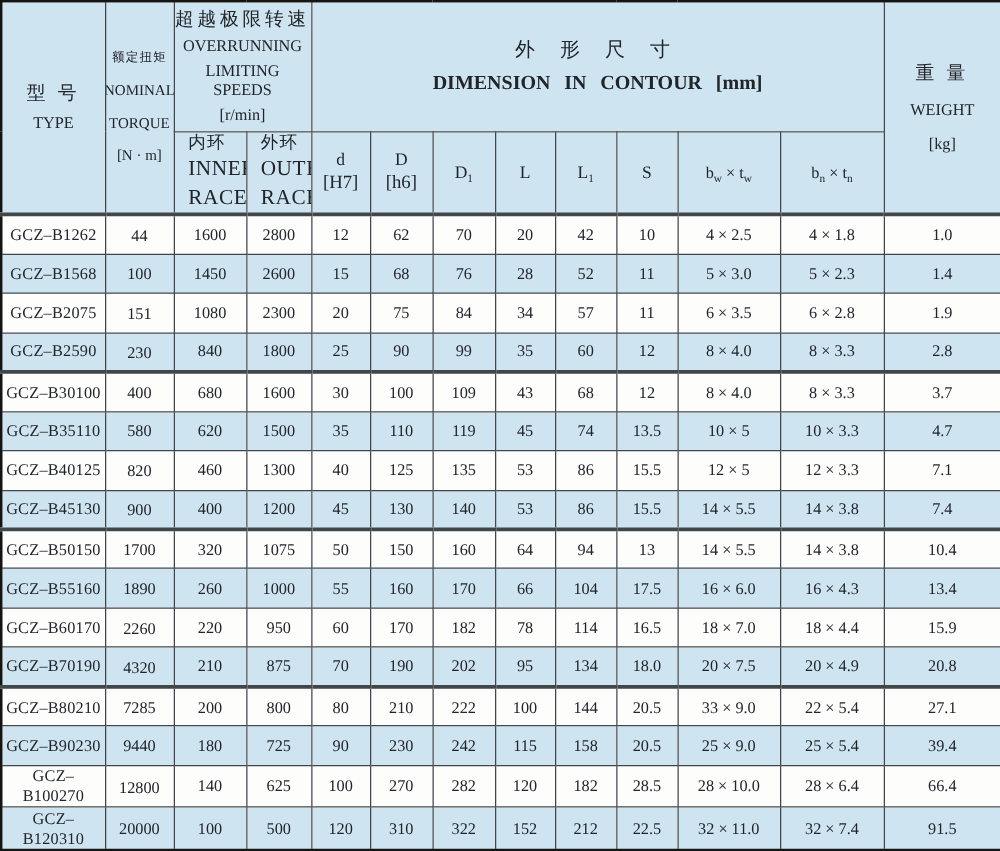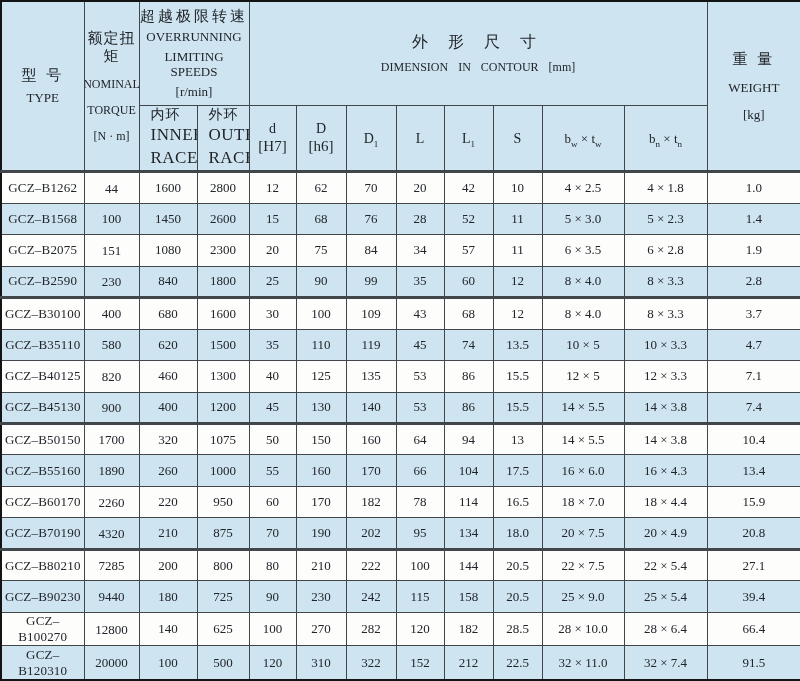--- a/index.html
+++ b/index.html
@@ -22,28 +22,28 @@
   thead tr.head-sub{height:60px;}
   thead tr.head-sub th,thead th[rowspan]{border-bottom:3px solid var(--border);}
   tbody tr{height:31px;background:var(--row-bg);}
   tbody tr.alt{background:var(--row-alt-bg);}
   tbody tr.group-end td{border-bottom:3px solid var(--border);}
   td{font-size:13px;}
   td[data-field="torque"]{padding-top:1px;}
   td[data-field="type"]{font-size:13px;letter-spacing:.2px;}
   .stack{display:flex;flex-direction:column;align-items:center;justify-content:center;height:100%;}
   .zh-lg{font-size:15px;letter-spacing:3px;line-height:1.2;}
-  .zh-md{font-size:15px;letter-spacing:1px;line-height:1.2;}
+  .zh-md{font-size:10px;letter-spacing:1px;line-height:1.2;}
   .en-md{font-size:13px;line-height:1.2;}
   .en-sm{font-size:12px;line-height:1.2;}
   .gap6>*{margin:3px 0;font-family:Liberation Serif, serif;}
   .gap10>*{margin:6px 0;}
   .speeds-stack>*{margin:2px 0;}
   .dim-zh{font-size:16px;letter-spacing:8px;margin-bottom:7px;}
-  .dim-en{font-size:12px;word-spacing:7px;}
+  .dim-en{font-size:16px;word-spacing:7px;font-weight:bold;}
   .race-cell .stack{align-items:flex-start;padding-left:11px;}
   .race-zh{font-size:14px;letter-spacing:1px;line-height:1.35;}
   .race-en{font-size:17px;letter-spacing:.5px;line-height:1.35;}
   .sub-main{font-size:14px;line-height:1.25;}
   .sub-unit{font-size:15px;line-height:1.25;}
   sub{font-size:9px;line-height:0;}
   .kw{font-size:13px;}
 </style>
 </head>
 <body>
@@ -334,21 +334,21 @@
     <td data-field="type">GCZ–B80210</td>
     <td data-field="torque">7285</td>
     <td data-field="inner">200</td>
     <td data-field="outer">800</td>
     <td data-field="d">80</td>
     <td data-field="D">210</td>
     <td data-field="D1">222</td>
     <td data-field="L">100</td>
     <td data-field="L1">144</td>
     <td data-field="S">20.5</td>
-    <td data-field="bw">22 × 7.5</td>
+    <td data-field="bw">33 × 9.0</td>
     <td data-field="bn">22 × 5.4</td>
     <td data-field="weight">27.1</td>
   </tr>
       <tr class="alt">
     <td data-field="type">GCZ–B90230</td>
     <td data-field="torque">9440</td>
     <td data-field="inner">180</td>
     <td data-field="outer">725</td>
     <td data-field="d">90</td>
     <td data-field="D">230</td>

